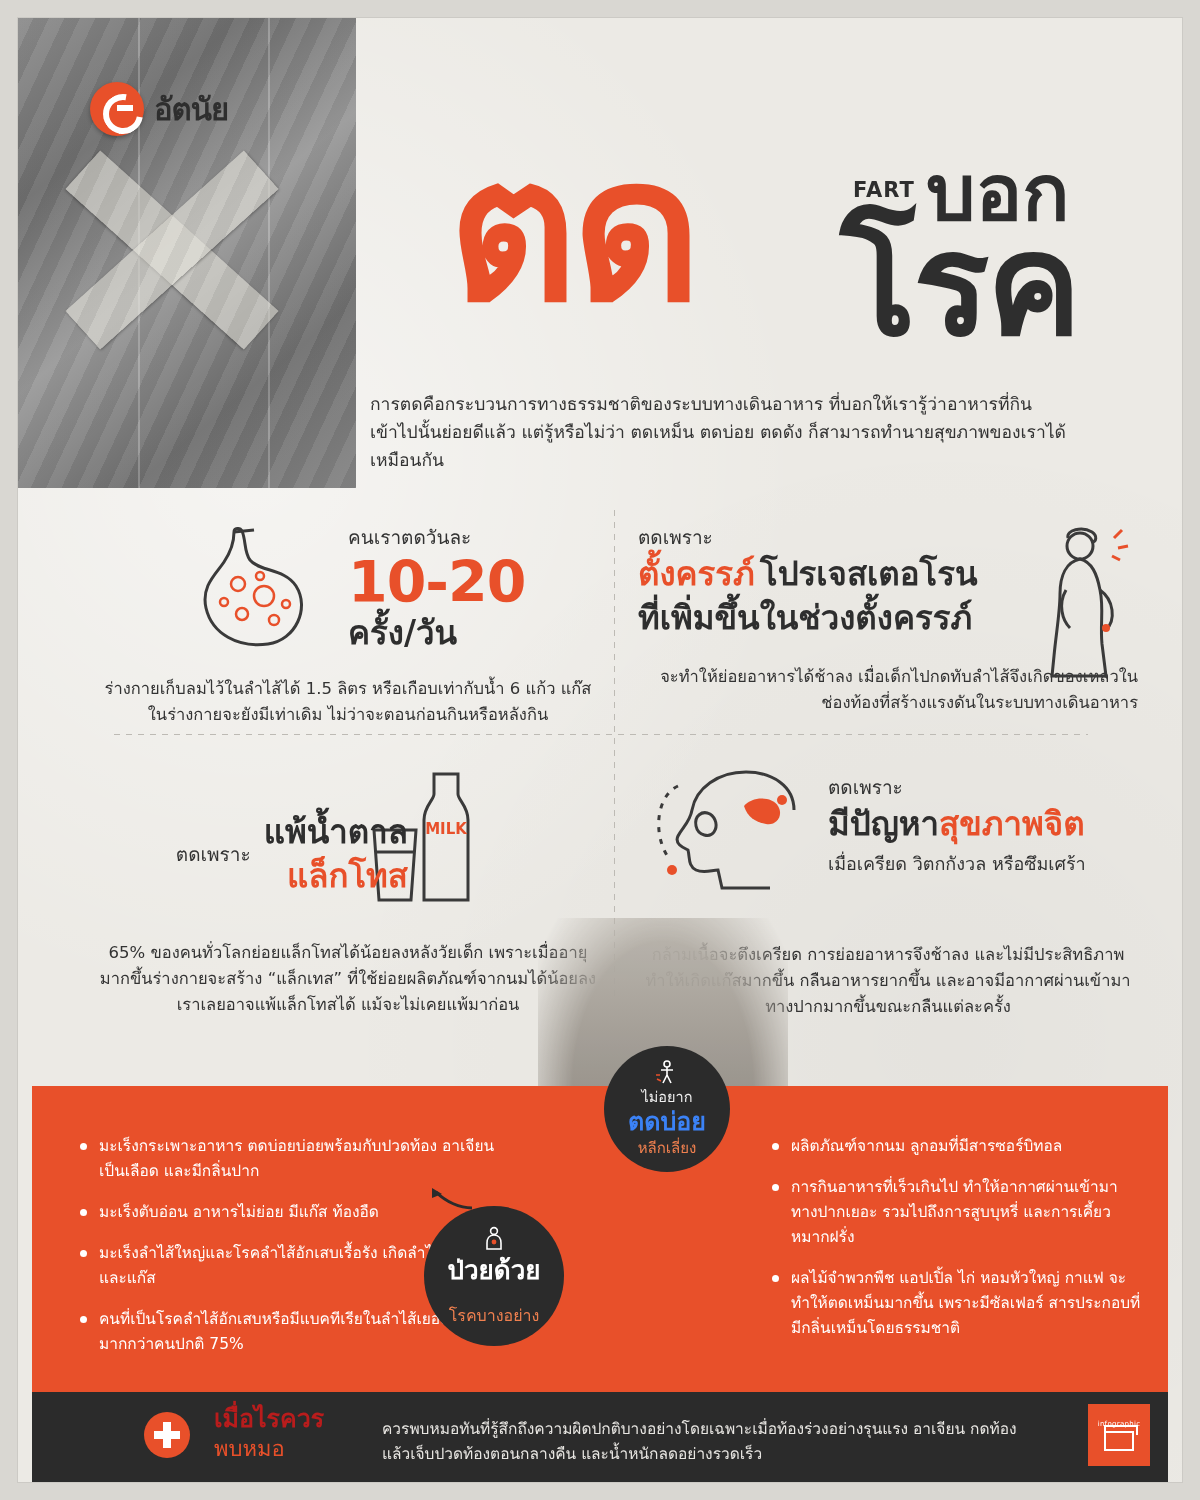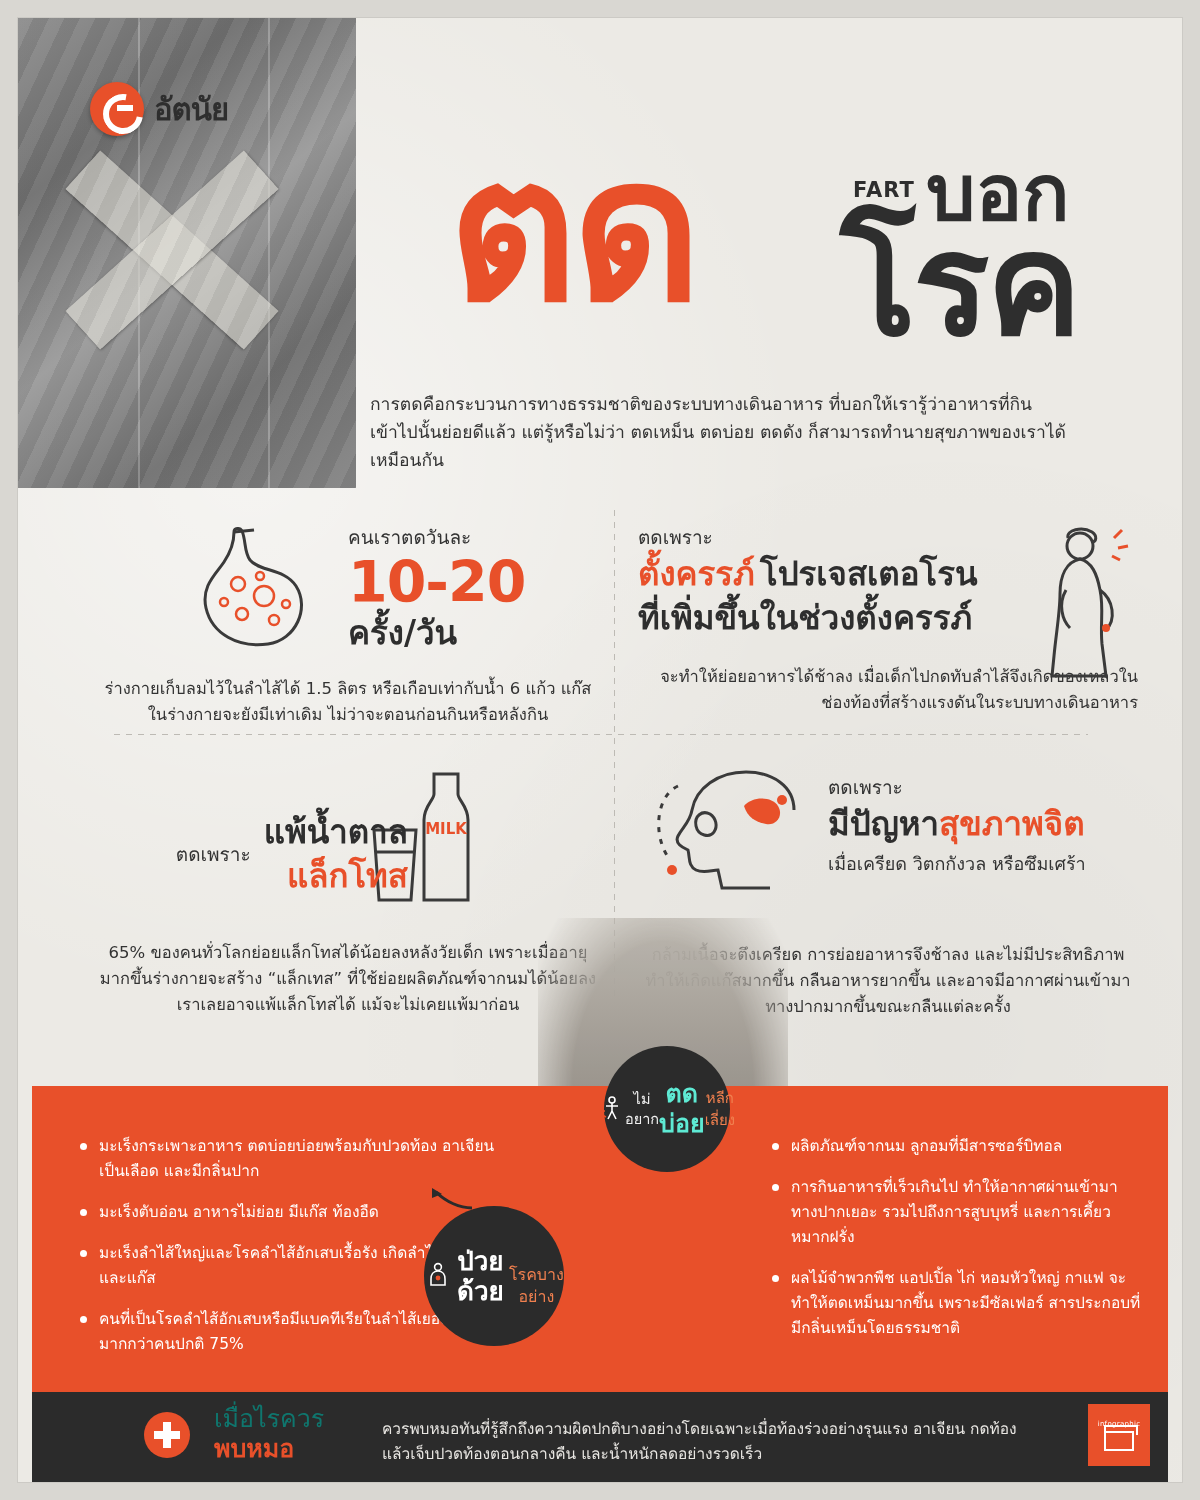--- a/index.html
+++ b/index.html
@@ -164,26 +164,26 @@
     font-size:15.5px; line-height:25px; color:#fff;
   }
   .bullet-dot{
     flex:0 0 auto; width:7px; height:7px; border-radius:50%;
     background:#fff; margin-top:9px;
   }
 
   .circle{
     position:absolute; border-radius:50%;
     background:#2b2b2b; color:#fff; text-align:center;
-    display:flex; align-items:center; justify-content:center;
+    display:flex; flex-direction:column; align-items:center; justify-content:center;
   }
   .circle.c1{ left:586px; top:1028px; width:126px; height:126px; }
   .circle.c2{ left:406px; top:1188px; width:140px; height:140px; }
   .c-sm{ font-size:14.5px; line-height:20px; color:#f0f0f0; }
-  .c-lg{ font-size:25px; line-height:30px; font-weight:800; color:#5eead4; }
+  .c-lg{ font-size:25px; line-height:30px; font-weight:800; color:#3b82f6; }
   .c-or{ font-size:15px; line-height:22px; color:#f0804f; }
   .c-or2{ font-size:16px; line-height:22px; color:#f0804f;margin-top:20px; }
   .c-lg2{ font-size:26px; line-height:30px; font-weight:800; color:#fff; }
   .circle-icon{ font-size:22px; line-height:22px; margin-bottom:2px; }
   .arrow{
     position:absolute; left:410px; top:1168px;
     width:46px; height:24px;
   }
 
   .lady{
@@ -212,22 +212,22 @@
   }
   .cross::before, .cross::after{
     content:""; position:absolute; background:#fff;
   }
   .cross::before{ left:19px; top:10px; width:8px; height:26px; }
   .cross::after{ left:10px; top:19px; width:26px; height:8px; }
   .foot-head{
     position:absolute; left:196px; top:1386px; width:170px;
     line-height:30px;
   }
-  .foot-head .l1{ font-size:25px; font-weight:400; color:#0f766e; }
-  .foot-head .l2{ font-size:25px; font-weight:700; color:#e8502a; }
+  .foot-head .l1{ font-size:25px; font-weight:700; color:#b91c1c; }
+  .foot-head .l2{ font-size:22px; font-weight:400; color:#e8502a; }
   .foot-body{
     position:absolute; left:364px; top:1392px; width:660px;
     font-size:15.5px; line-height:25px; color:#e8e6e2;margin-top:7px;
   }
   .credit{
     position:absolute; right:32px; bottom:16px;
     width:62px; height:62px; background:#e8502a;
     display:flex; flex-direction:column; align-items:center; justify-content:center;
     gap:3px;
   }

